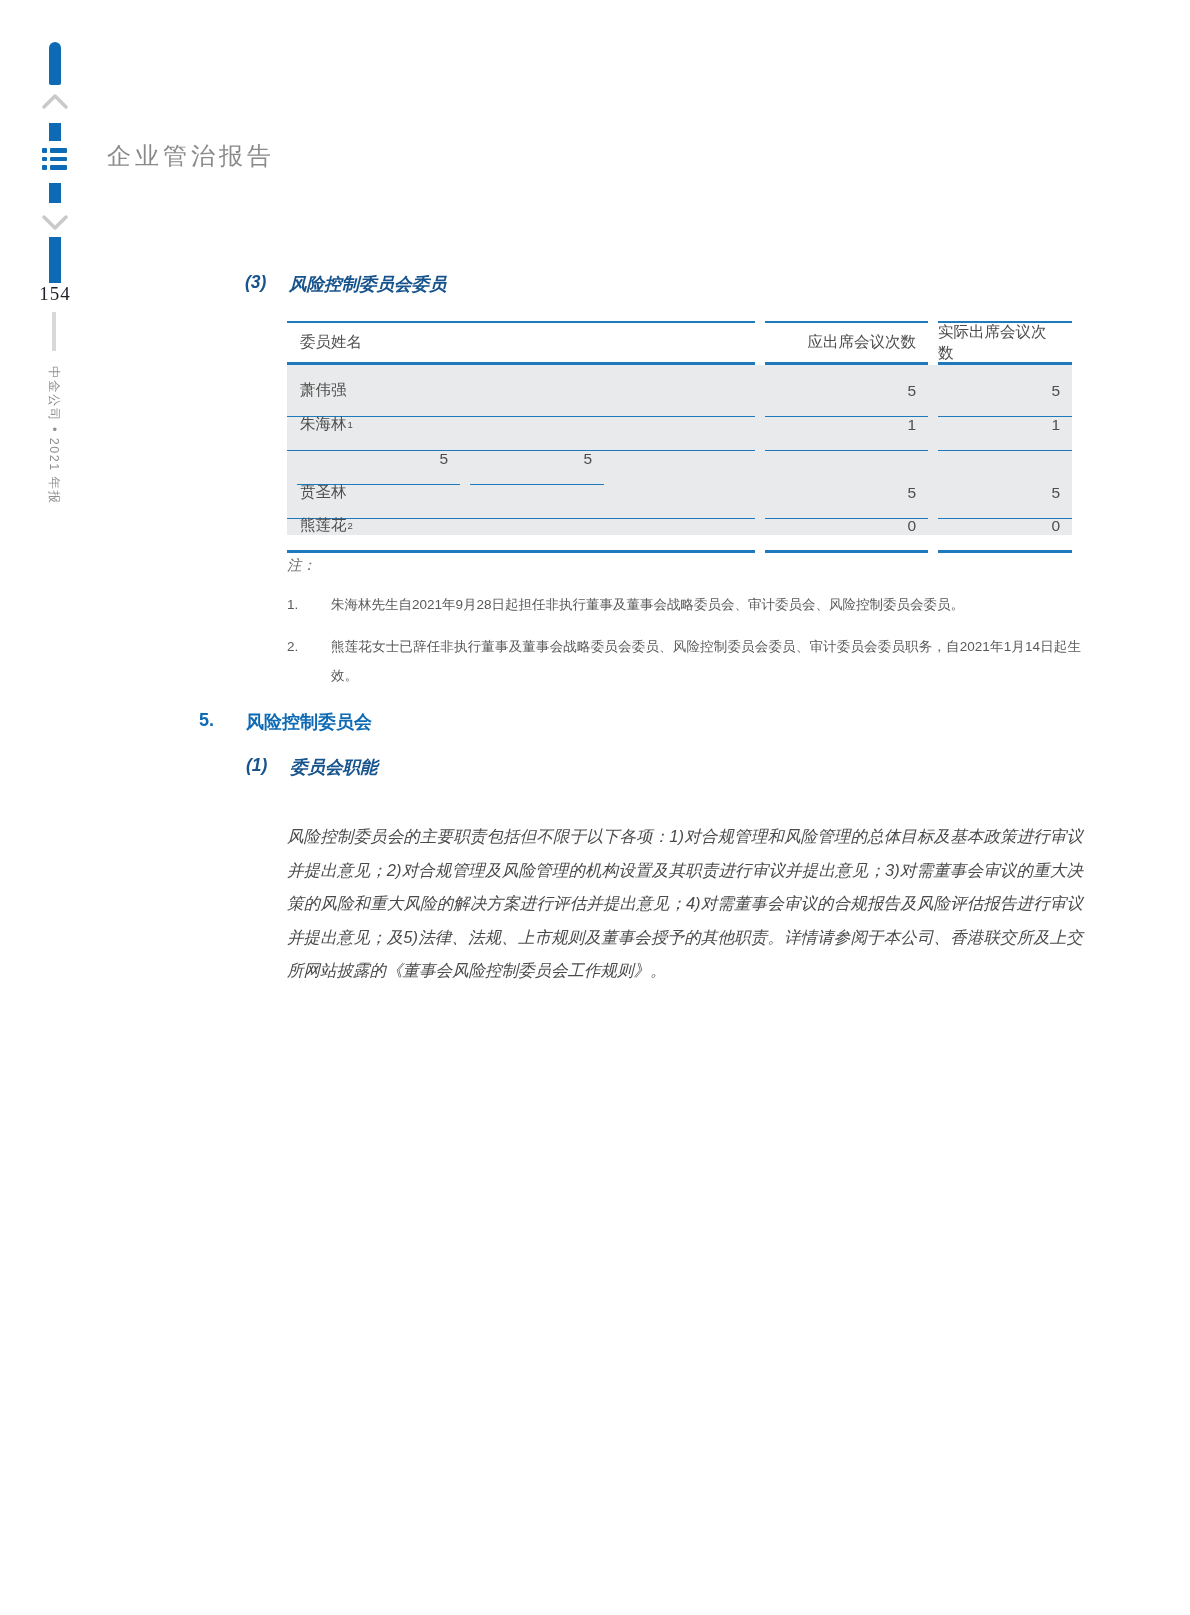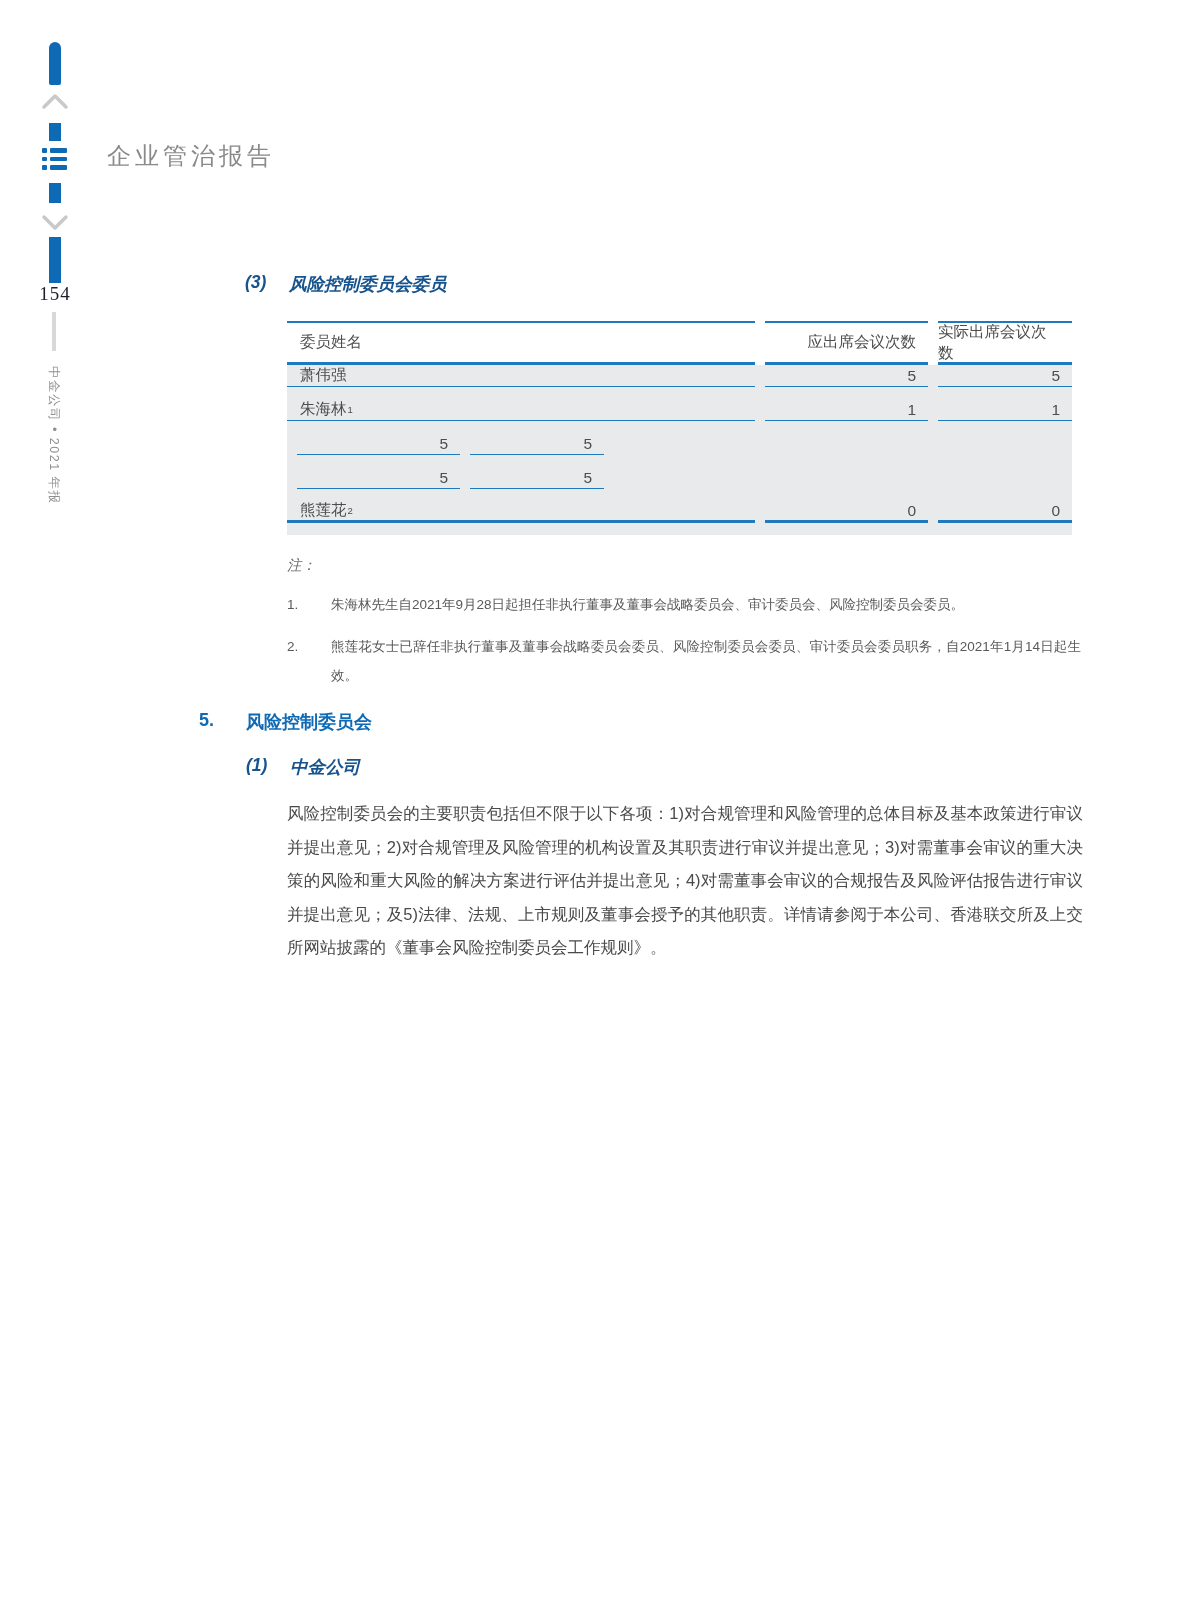--- a/index.html
+++ b/index.html
@@ -61,40 +61,40 @@
   
   .table{position:absolute;left:287px;top:321px;width:785px;font-size:15.5px;color:#4d4d4d;}
   .t-head{display:flex;height:44px;background:#ffffff;}
   .t-head .c{
     border-top:2px solid #1e7abd;border-bottom:3px solid #1e7abd;
     box-sizing:border-box;display:flex;align-items:center;height:44px;
   }
   .t-row{display:flex;height:34px;background:#e9eaeb;}
   .t-row .c{
     border-bottom:1.5px solid #1e7abd;
-    box-sizing:border-box;display:flex;align-items:center;height:22px;
+    box-sizing:border-box;display:flex;align-items:center;height:52px;
   }
   .t-row.last .c{border-bottom-width:3px;}
   .c1{width:468px;flex:0 0 468px;padding-left:13px;box-sizing:border-box;}
   .c2{width:163px;flex:0 0 163px;justify-content:flex-end;padding-right:12px;box-sizing:border-box;}
   .c3{width:134px;flex:0 0 134px;justify-content:flex-end;padding-right:12px;box-sizing:border-box;}
   .gap{width:10px;flex:0 0 10px;}
   .t-row .c1 sup{font-size:9.5px;line-height:0;vertical-align:super;margin-left:1px;}
 
   
   .notes{position:absolute;left:287px;top:556px;width:794px;color:#595959;}
   .notes-label{font-style:italic;font-size:14.5px;color:#6b6b6b;margin-bottom:15px;}
   .note-item{display:flex;font-size:13.5px;line-height:29px;margin-bottom:13px;}
   .note-item .n-num{width:44px;flex:0 0 44px;}
   .note-item .n-text{flex:1;text-align:justify;}
 
   
   .body-par{
-    position:absolute;left:287px;top:797px;width:796px;
-    font-size:16.5px;line-height:33.5px;color:#4a4a4a;text-align:justify;
+    position:absolute;left:287px;top:820px;width:796px;
+    font-size:16.5px;line-height:33.5px;color:#4a4a4a;text-align:justify;font-style:italic;
   }
 </style>
 </head>
 <body>
 
 <div class="page">
 
   <div class="deco bar-top"></div>
   <svg class="chevron chevron-up" viewBox="0 0 28 20">
     <polyline points="3,16 14,5 25,16" fill="none" stroke="#c9c9c9" stroke-width="3.5" stroke-linecap="round" stroke-linejoin="round"></polyline>
@@ -162,20 +162,24 @@
     </div>
 
     <div class="t-row">
       <div class="gap"></div>
       <div class="c c2">5</div>
       <div class="gap"></div>
       <div class="c c3">5</div>
     </div>
 
     <div class="t-row">
+      <div class="c c1">
+          <span>贲圣林</span>
+          <sup></sup>
+        </div>
       <div class="gap"></div>
       <div class="c c2">5</div>
       <div class="gap"></div>
       <div class="c c3">5</div>
     </div>
 
     <div class="t-row last">
       <div class="c c1">
           <span>熊莲花</span>
           <sup>2</sup>
@@ -199,18 +203,18 @@
     </div>
   </div>
 
   <div class="s5-head">
     <span class="h-num">5.</span>
     <span>风险控制委员会</span>
   </div>
 
   <div class="h-sub s1-head">
     <span class="h-num">(1)</span>
-    <span>中金公司</span>
+    <span>委员会职能</span>
   </div>
 
   <div class="body-par">风险控制委员会的主要职责包括但不限于以下各项：1)对合规管理和风险管理的总体目标及基本政策进行审议并提出意见；2)对合规管理及风险管理的机构设置及其职责进行审议并提出意见；3)对需董事会审议的重大决策的风险和重大风险的解决方案进行评估并提出意见；4)对需董事会审议的合规报告及风险评估报告进行审议并提出意见；及5)法律、法规、上市规则及董事会授予的其他职责。详情请参阅于本公司、香港联交所及上交所网站披露的《董事会风险控制委员会工作规则》。</div>
 
 </div>
 
 </body></html>

